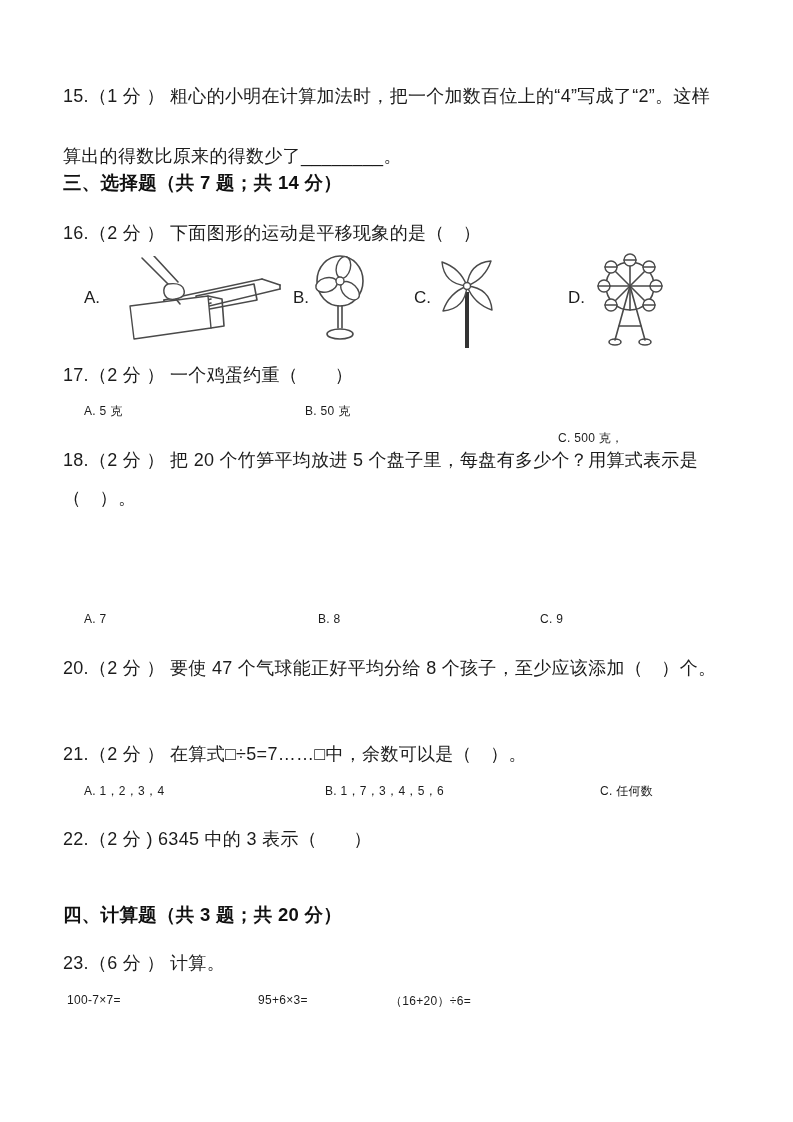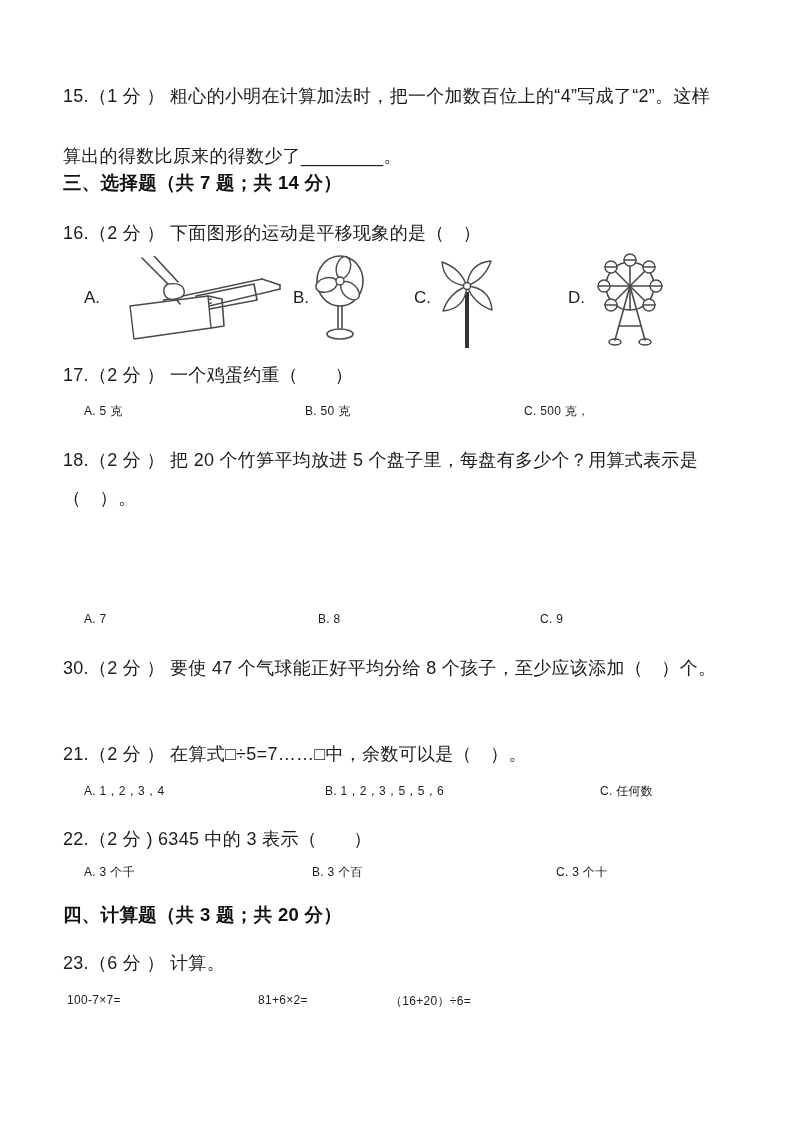--- a/index.html
+++ b/index.html
@@ -129,50 +129,45 @@
         <ellipse class="sk" cx="22" cy="92" rx="6" ry="3"></ellipse>
         <ellipse class="sk" cx="52" cy="92" rx="6" ry="3"></ellipse>
       </svg>
     </div>
   </div>
 
   <div class="t" style="top:363px;left:63px;">17.（2 分 ） 一个鸡蛋约重（　　）</div>
   <div class="row" style="top:403px;">
     <span class="opt" style="left:84px;">A. 5 克</span>
     <span class="opt" style="left:305px;">B. 50 克</span>
-    <span class="opt" style="left:524px;">C. 500 克，</span>
+    <span class="opt" style="left:558px;margin-top:27px;">C. 500 克，</span>
   </div>
 
   <div class="t" style="top:448px;left:63px;text-align:right;">18.（2 分 ） 把 20 个竹笋平均放进 5 个盘子里，每盘有多少个？用算式表示是</div>
   <div class="t" style="top:486px;left:63px;">（　）。</div>
 
   <div class="row" style="top:612px;">
     <span class="opt" style="left:84px;">A. 7</span>
     <span class="opt" style="left:318px;">B. 8</span>
     <span class="opt" style="left:540px;">C. 9</span>
   </div>
 
-  <div class="t" style="top:656px;left:63px;">30.（2 分 ） 要使 47 个气球能正好平均分给 8 个孩子，至少应该添加（　）个。</div>
+  <div class="t" style="top:656px;left:63px;">20.（2 分 ） 要使 47 个气球能正好平均分给 8 个孩子，至少应该添加（　）个。</div>
 
   <div class="t" style="top:742px;left:63px;">21.（2 分 ） 在算式□÷5=7……□中，余数可以是（　）。</div>
   <div class="row" style="top:783px;">
     <span class="opt" style="left:84px;">A. 1，2，3，4</span>
-    <span class="opt" style="left:325px;">B. 1，2，3，5，5，6</span>
+    <span class="opt" style="left:325px;">B. 1，7，3，4，5，6</span>
     <span class="opt" style="left:600px;">C. 任何数</span>
   </div>
 
   <div class="t" style="top:827px;left:63px;">22.（2 分 ) 6345 中的 3 表示（　　）</div>
-  <div class="row" style="top:864px;">
-    <span class="opt" style="left:84px;">A. 3 个千</span>
-    <span class="opt" style="left:312px;">B. 3 个百</span>
-    <span class="opt" style="left:556px;">C. 3 个十</span>
-  </div>
 
   <div class="t heading" style="top:903px;left:63px;">四、计算题（共 3 题；共 20 分）</div>
 
   <div class="t" style="top:951px;left:63px;">23.（6 分 ） 计算。</div>
   <div class="row" style="top:993px;">
     <span class="opt" style="left:67px;">100-7×7=</span>
-    <span class="opt" style="left:258px;">81+6×2=</span>
+    <span class="opt" style="left:258px;">95+6×3=</span>
     <span class="opt" style="left:390px;">（16+20）÷6=</span>
   </div>
 
 </div>
 
 </body></html>

